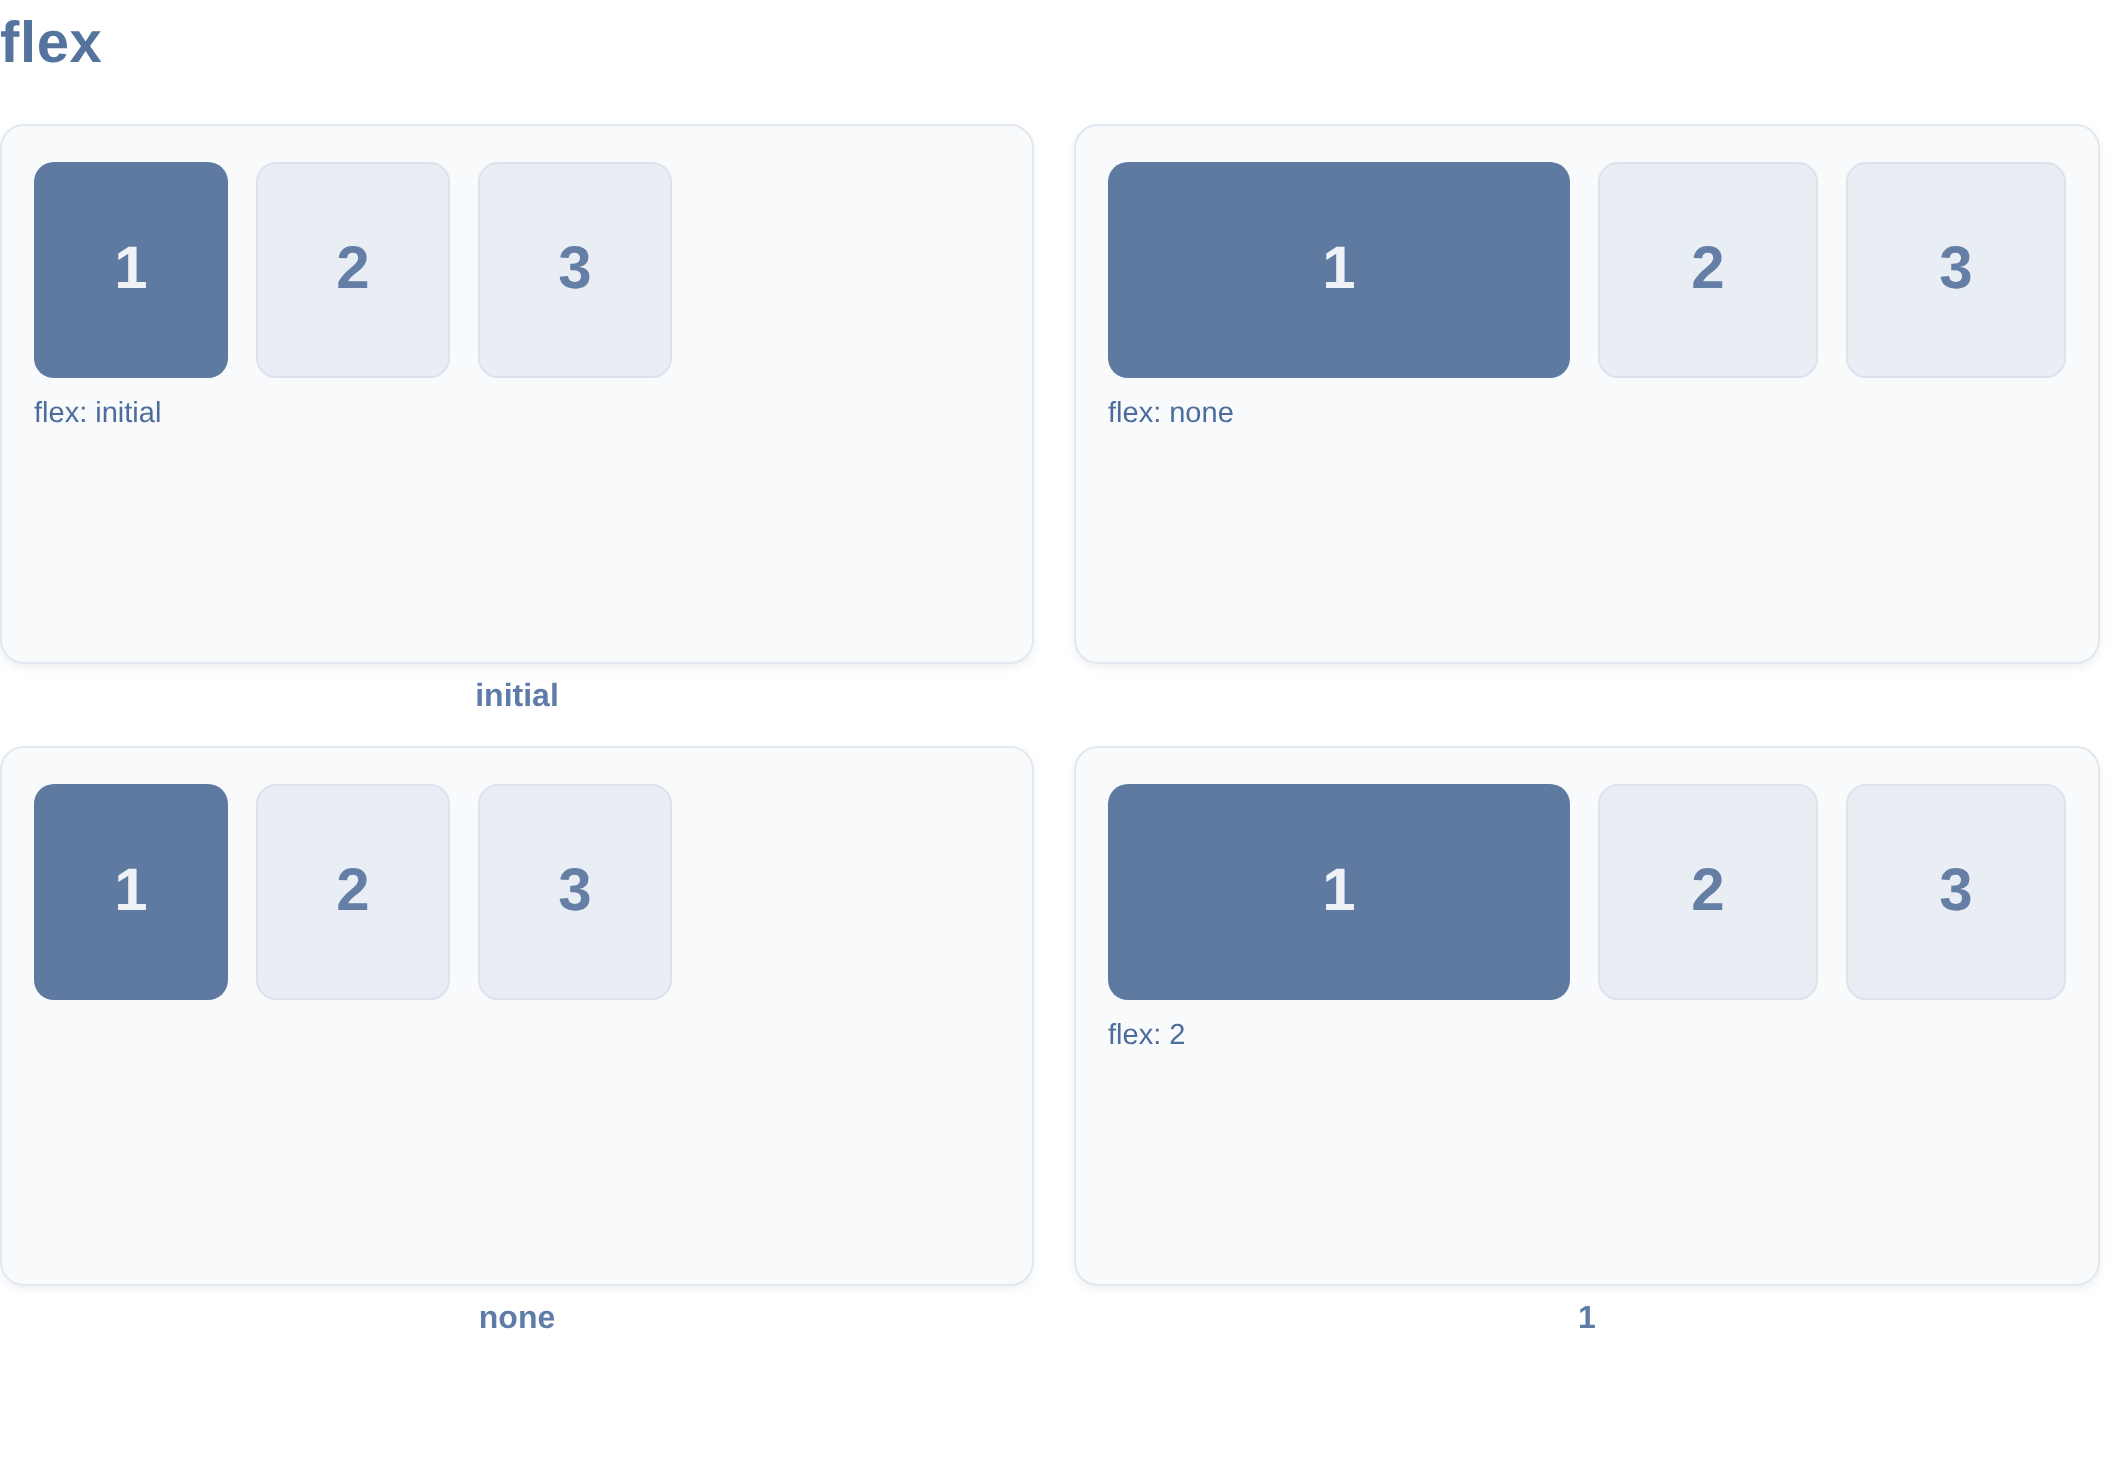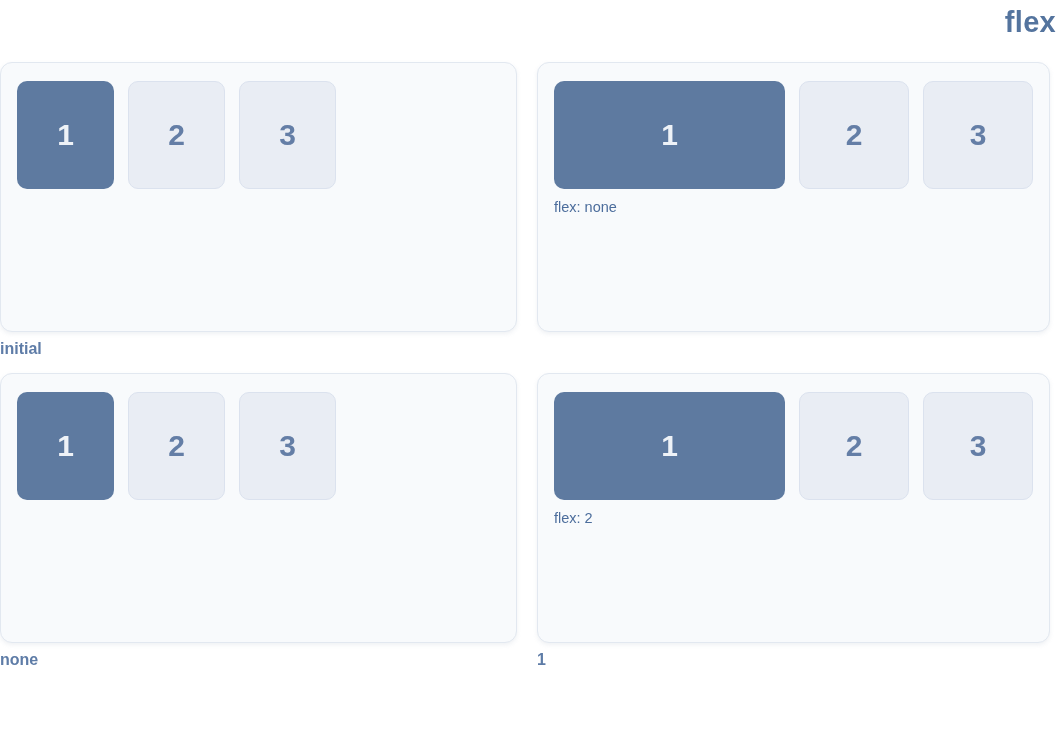--- a/index.html
+++ b/index.html
@@ -6,21 +6,21 @@
   html, body { background: #ffffff; }
   body {
     width: 1056px;
     height: 733px;
     overflow: hidden;
     font-family: "Liberation Sans", sans-serif;
   }
   .page-title {
     padding-top: 4px;
     line-height: 36px;
-    text-align: right;
+    text-align: left;
     font-size: 29px;
     font-weight: 700;
     letter-spacing: 0.3px;
     color: var(--title, #54749e);
   }
   .demo-grid {
     margin-top: 22px;
     display: grid;
     grid-template-columns: 517px 513px;
     column-gap: 20px;
@@ -64,36 +64,38 @@
     font-size: 14.5px;
     line-height: 20px;
     color: var(--label, #4c6d9c);
   }
   .panel-caption {
     margin-top: 7px;
     font-size: 16px;
     line-height: 19px;
     font-weight: 700;
     color: var(--caption, #5e7ca7);
+    text-align: center;
   }
 </style>
 </head>
 <body>
 
 <h1 class="page-title">flex</h1>
 
 <div class="demo-grid">
 
   <section class="demo-cell">
     <div class="demo-panel variant-initial">
       <div class="flex-row">
         <div class="flex-box flex-box--first">1</div>
         <div class="flex-box">2</div>
         <div class="flex-box">3</div>
       </div>
+      <div class="panel-label">flex: initial</div>
     </div>
     <div class="panel-caption">initial</div>
   </section>
 
   <section class="demo-cell">
     <div class="demo-panel variant-auto">
       <div class="flex-row">
         <div class="flex-box flex-box--first">1</div>
         <div class="flex-box">2</div>
         <div class="flex-box">3</div>

